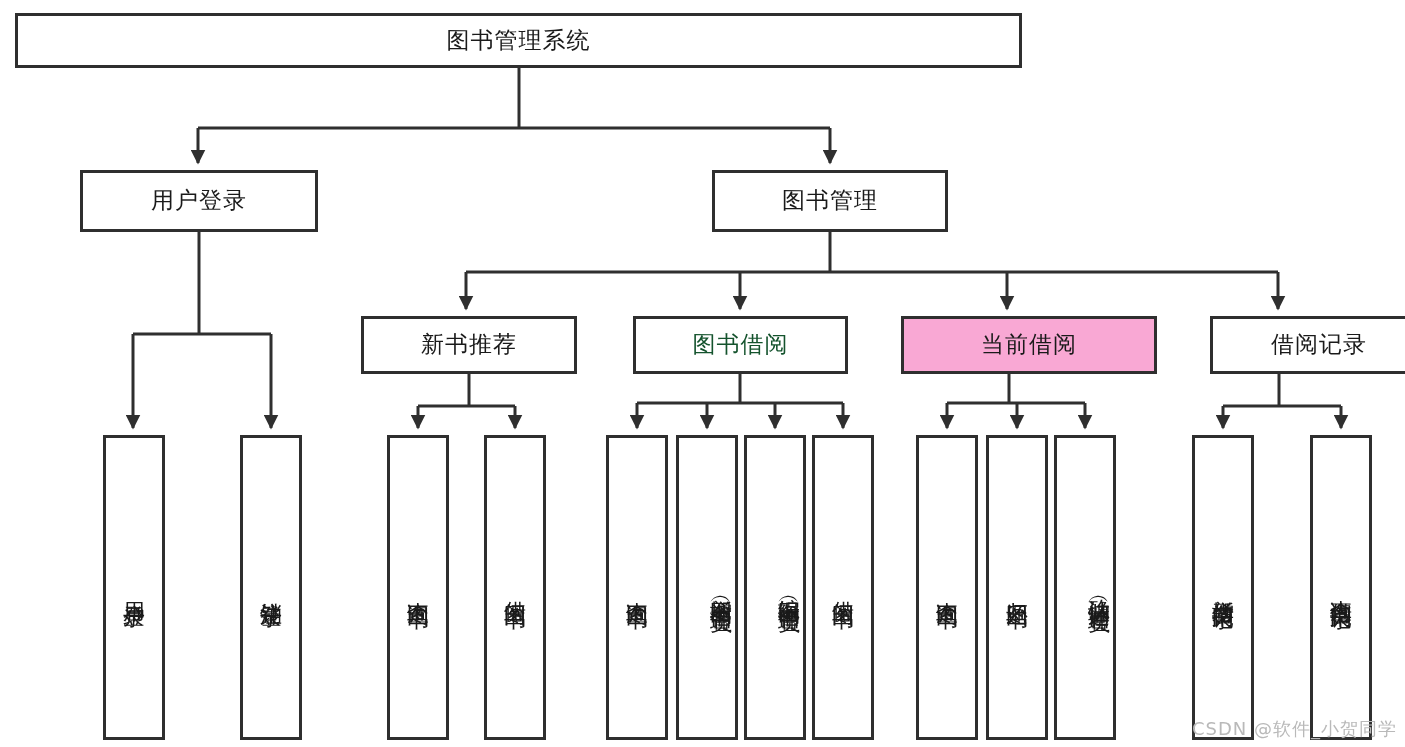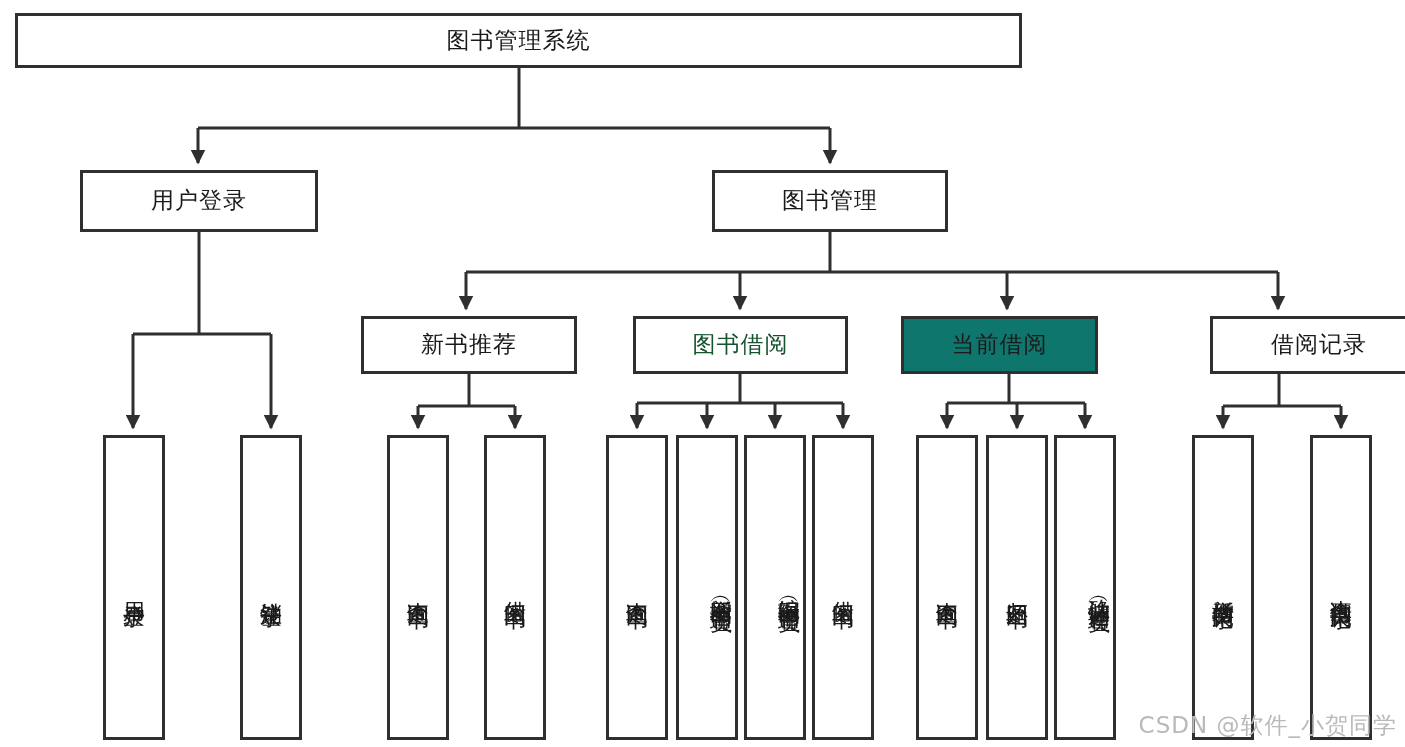--- a/index.html
+++ b/index.html
@@ -59,21 +59,21 @@
     align-items: center;
     padding-top: 0;
   }
   .node-label {
     display: block;
   }
   #watermark {
     position: absolute;
     right: 8px;
     bottom: 6px;
-    font-size: 23px;
+    font-size: 18px;
     color: #b9b9b9;
     letter-spacing: 1px;
     white-space: nowrap;
     z-index: 5;
   }
 </style>
 </head>
 <body>
 
 <div id="canvas">
@@ -138,21 +138,21 @@
   <div class="node horiz" id="node-l2-1" style="left: 712px; top: 170px; width: 236px; height: 62px; border-color: rgb(47, 47, 47); background: rgb(255, 255, 255); color: rgb(26, 26, 26); font-family: Liberation Serif, serif;">
     <span class="node-label">图书管理</span>
   </div>
 
   <div class="node horiz" id="node-l3-0" style="left: 361px; top: 316px; width: 216px; height: 58px; border-color: rgb(47, 47, 47); background: rgb(255, 255, 255); color: rgb(26, 26, 26);">
     <span class="node-label">新书推荐</span>
   </div>
   <div class="node horiz" id="node-l3-1" style="left: 633px; top: 316px; width: 215px; height: 58px; border-color: rgb(47, 47, 47); background: rgb(255, 255, 255); color: #14532d;">
     <span class="node-label">图书借阅</span>
   </div>
-  <div class="node horiz" id="node-l3-2" style="left: 901px; top: 316px; width: 197px; height: 58px; border-color: rgb(47, 47, 47); background: #0f766e; color: rgb(26, 26, 26);">
+  <div class="node horiz" id="node-l3-2" style="left: 901px; top: 316px; width: 256px; height: 58px; border-color: rgb(47, 47, 47); background: #f9a8d4; color: rgb(26, 26, 26);">
     <span class="node-label">当前借阅</span>
   </div>
   <div class="node horiz" id="node-l3-3" style="left: 1210px; top: 316px; width: 218px; height: 58px; border-color: rgb(47, 47, 47); background: rgb(255, 255, 255); color: rgb(26, 26, 26);">
     <span class="node-label">借阅记录</span>
   </div>
 
   <div class="node vert midalign" id="node-leaf-0" style="left: 103px; top: 435px; width: 62px; height: 305px; border-color: rgb(47, 47, 47); background: rgb(255, 255, 255); color: rgb(26, 26, 26);">
     <span class="node-label">用户登录</span>
   </div>
   <div class="node vert midalign" id="node-leaf-1" style="left: 240px; top: 435px; width: 62px; height: 305px; border-color: rgb(47, 47, 47); background: rgb(255, 255, 255); color: rgb(26, 26, 26);">

